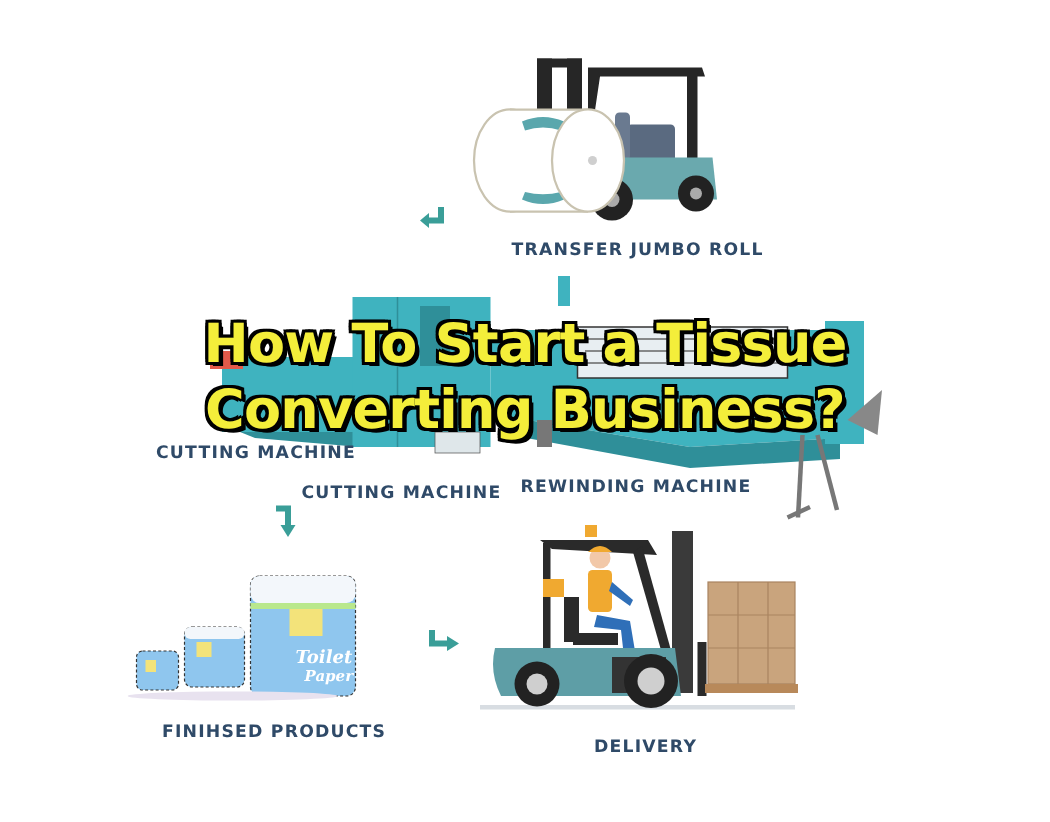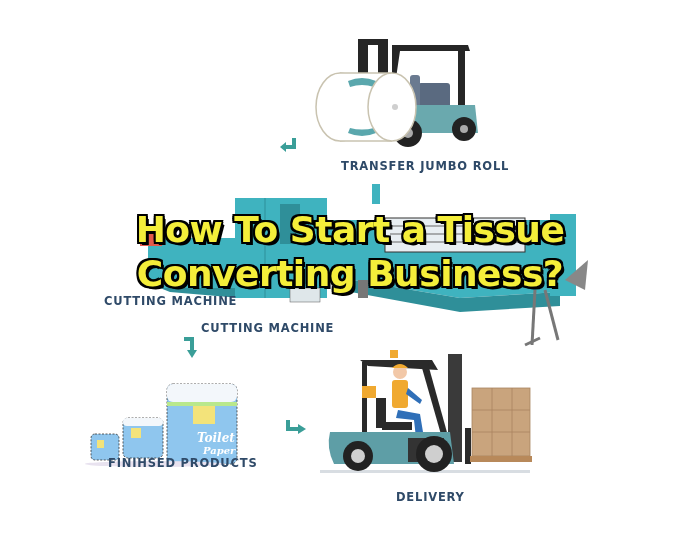--- a/index.html
+++ b/index.html
@@ -80,20 +80,21 @@
     <path d="M425 100 L448 80 L445 110 Z" fill="#888"></path>
 
     <rect x="218" y="100" width="10" height="18" fill="#777"></rect>
   </svg>
 
   <div class="title-line" style="top:183px;">How To Start a Tissue</div>
   <div class="title-line" style="top:227px;">Converting Business?</div>
 
   <div class="label" style="left:104px;top:294px;">CUTTING MACHINE</div>
   <div class="label" style="left:201px;top:321px;">CUTTING MACHINE</div>
+  <div class="label" style="left:347px;top:317px;">REWINDING MACHINE</div>
 
   <svg style="left:180px;top:336px" width="22" height="24" viewBox="0 0 22 24">
     <path d="M4 3 L12 3 L12 14" fill="none" stroke="#3a9e98" stroke-width="4"></path>
     <path d="M12 22 L7 14 L17 14 Z" fill="#3a9e98"></path>
   </svg>
 
   <svg style="left:85px;top:380px" width="160" height="90" viewBox="0 0 160 90">
 
     <rect x="6" y="54" width="28" height="26" rx="4" fill="#8fc6ee" stroke="#333" stroke-width="0.8" stroke-dasharray="2,1.5"></rect>
     <rect x="12" y="60" width="7" height="8" fill="#f3e37a"></rect>
@@ -104,21 +105,21 @@
 
     <rect x="82" y="4" width="70" height="80" rx="6" fill="#8fc6ee" stroke="#333" stroke-width="0.8" stroke-dasharray="2,1.5"></rect>
     <rect x="82" y="4" width="70" height="18" rx="6" fill="#f3f7fb"></rect>
     <rect x="82" y="22" width="70" height="4" fill="#b9e88c"></rect>
     <rect x="108" y="26" width="22" height="18" fill="#f3e37a"></rect>
     <text x="112" y="62" font-family="DejaVu Serif, serif" font-style="italic" font-weight="bold" font-size="12" fill="#ffffff">Toilet</text>
     <text x="118" y="74" font-family="DejaVu Serif, serif" font-style="italic" font-weight="bold" font-size="10" fill="#ffffff">Paper</text>
     <ellipse cx="70" cy="84" rx="70" ry="3" fill="#e8e2ef"></ellipse>
   </svg>
 
-  <div class="label" style="left:108px;top:456px;">FINIHSED PRODUCTS</div>
+  <div class="label" style="left:108px;top:480px;">FINIHSED PRODUCTS</div>
 
   <svg style="left:284px;top:418px" width="24" height="20" viewBox="0 0 24 20">
     <path d="M4 2 L4 11 L14 11" fill="none" stroke="#3a9e98" stroke-width="4"></path>
     <path d="M22 11 L14 6 L14 16 Z" fill="#3a9e98"></path>
   </svg>
 
   <svg style="left:320px;top:348px" width="215" height="130" viewBox="0 0 215 130">
 
     <rect x="0" y="122" width="210" height="3" fill="#d8dde2"></rect>
 

